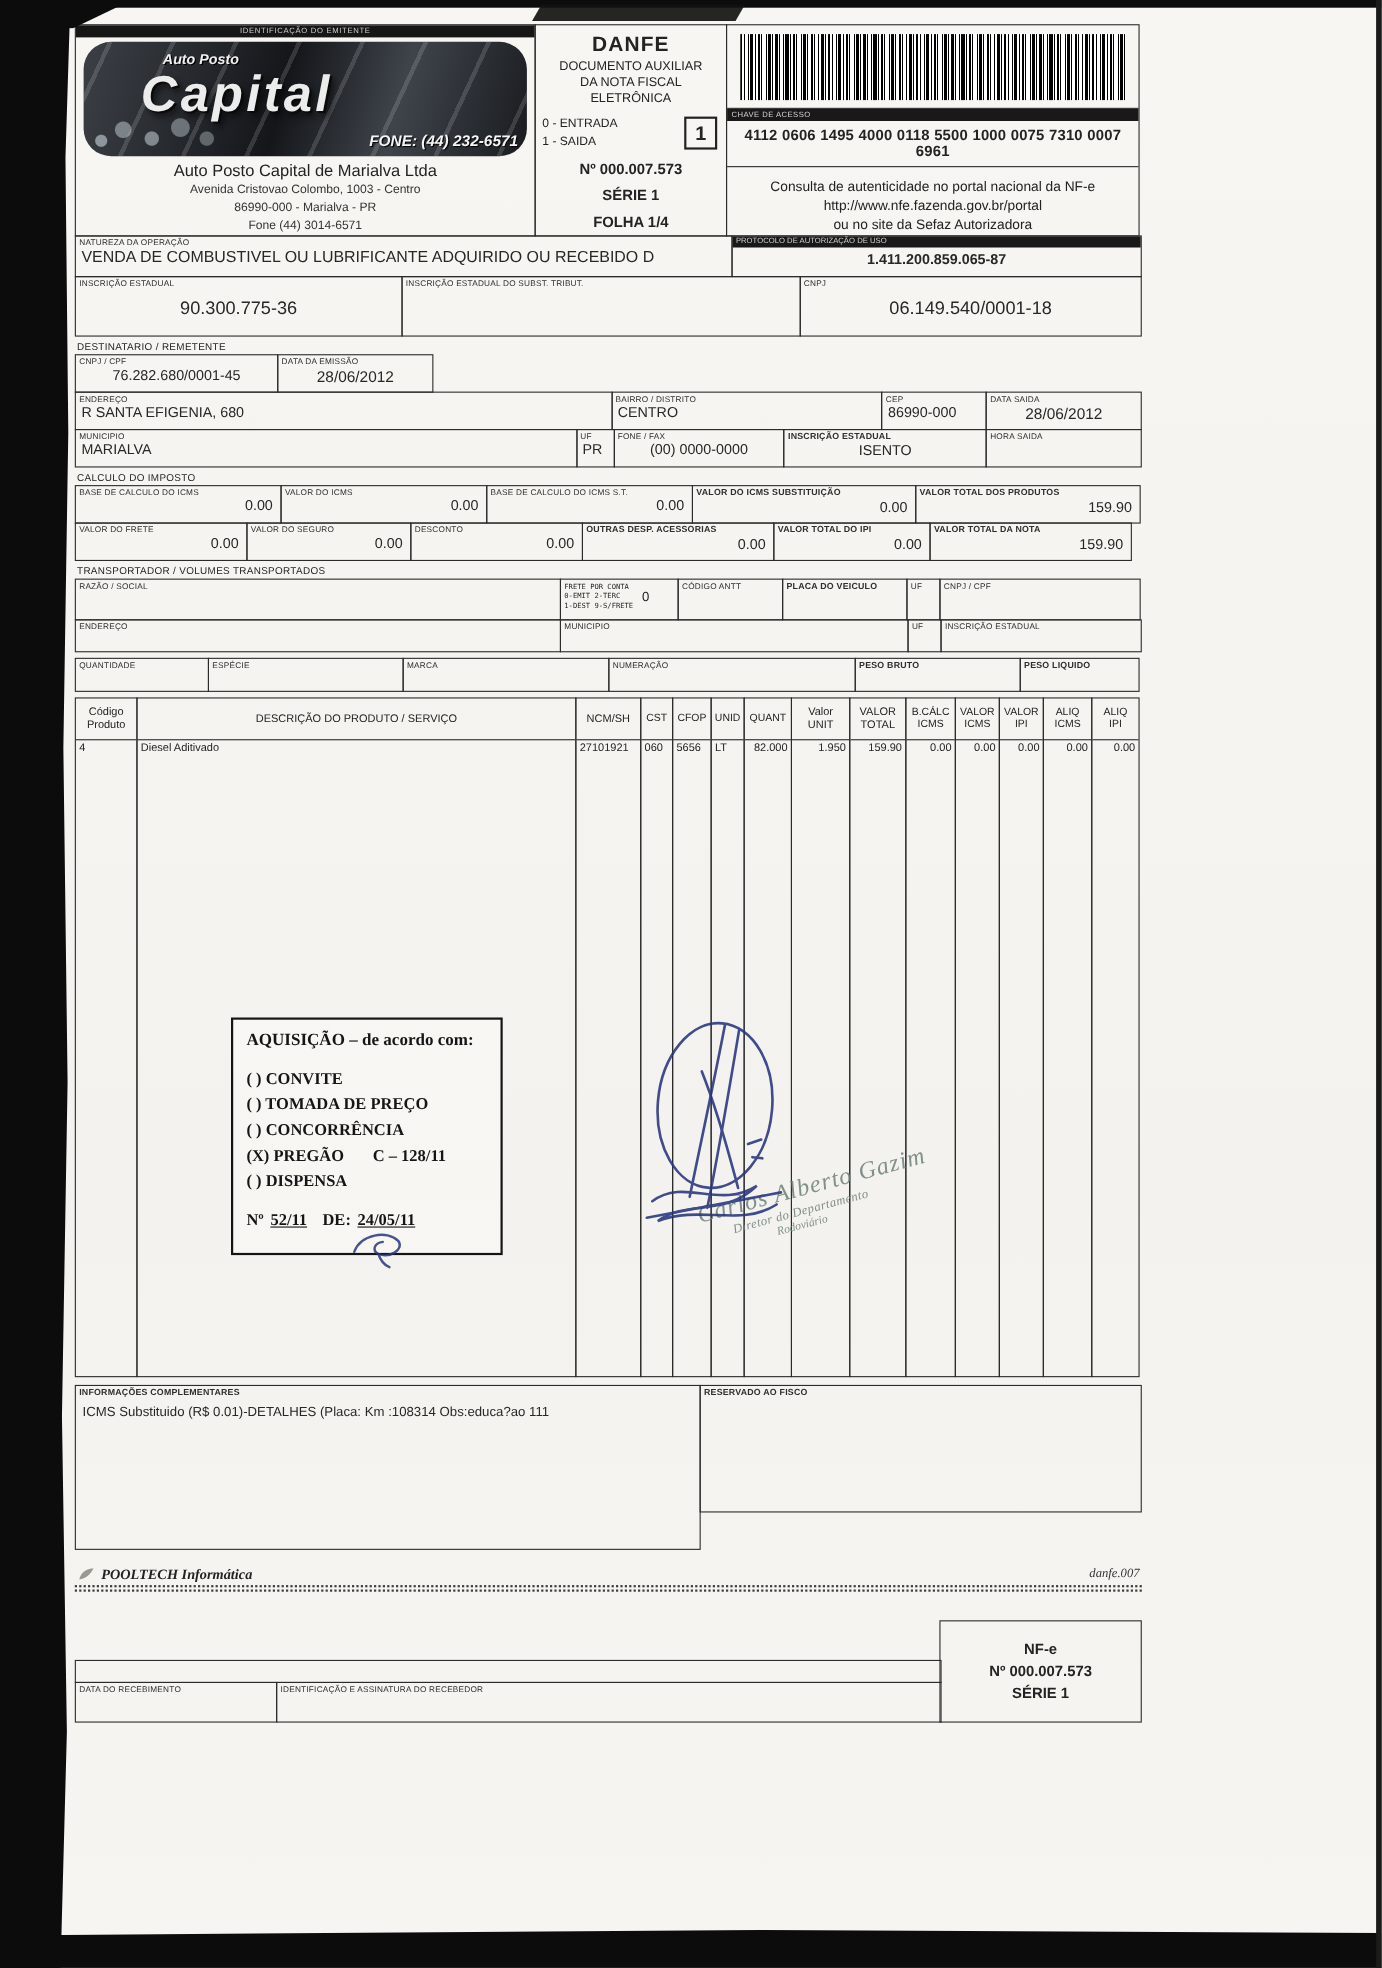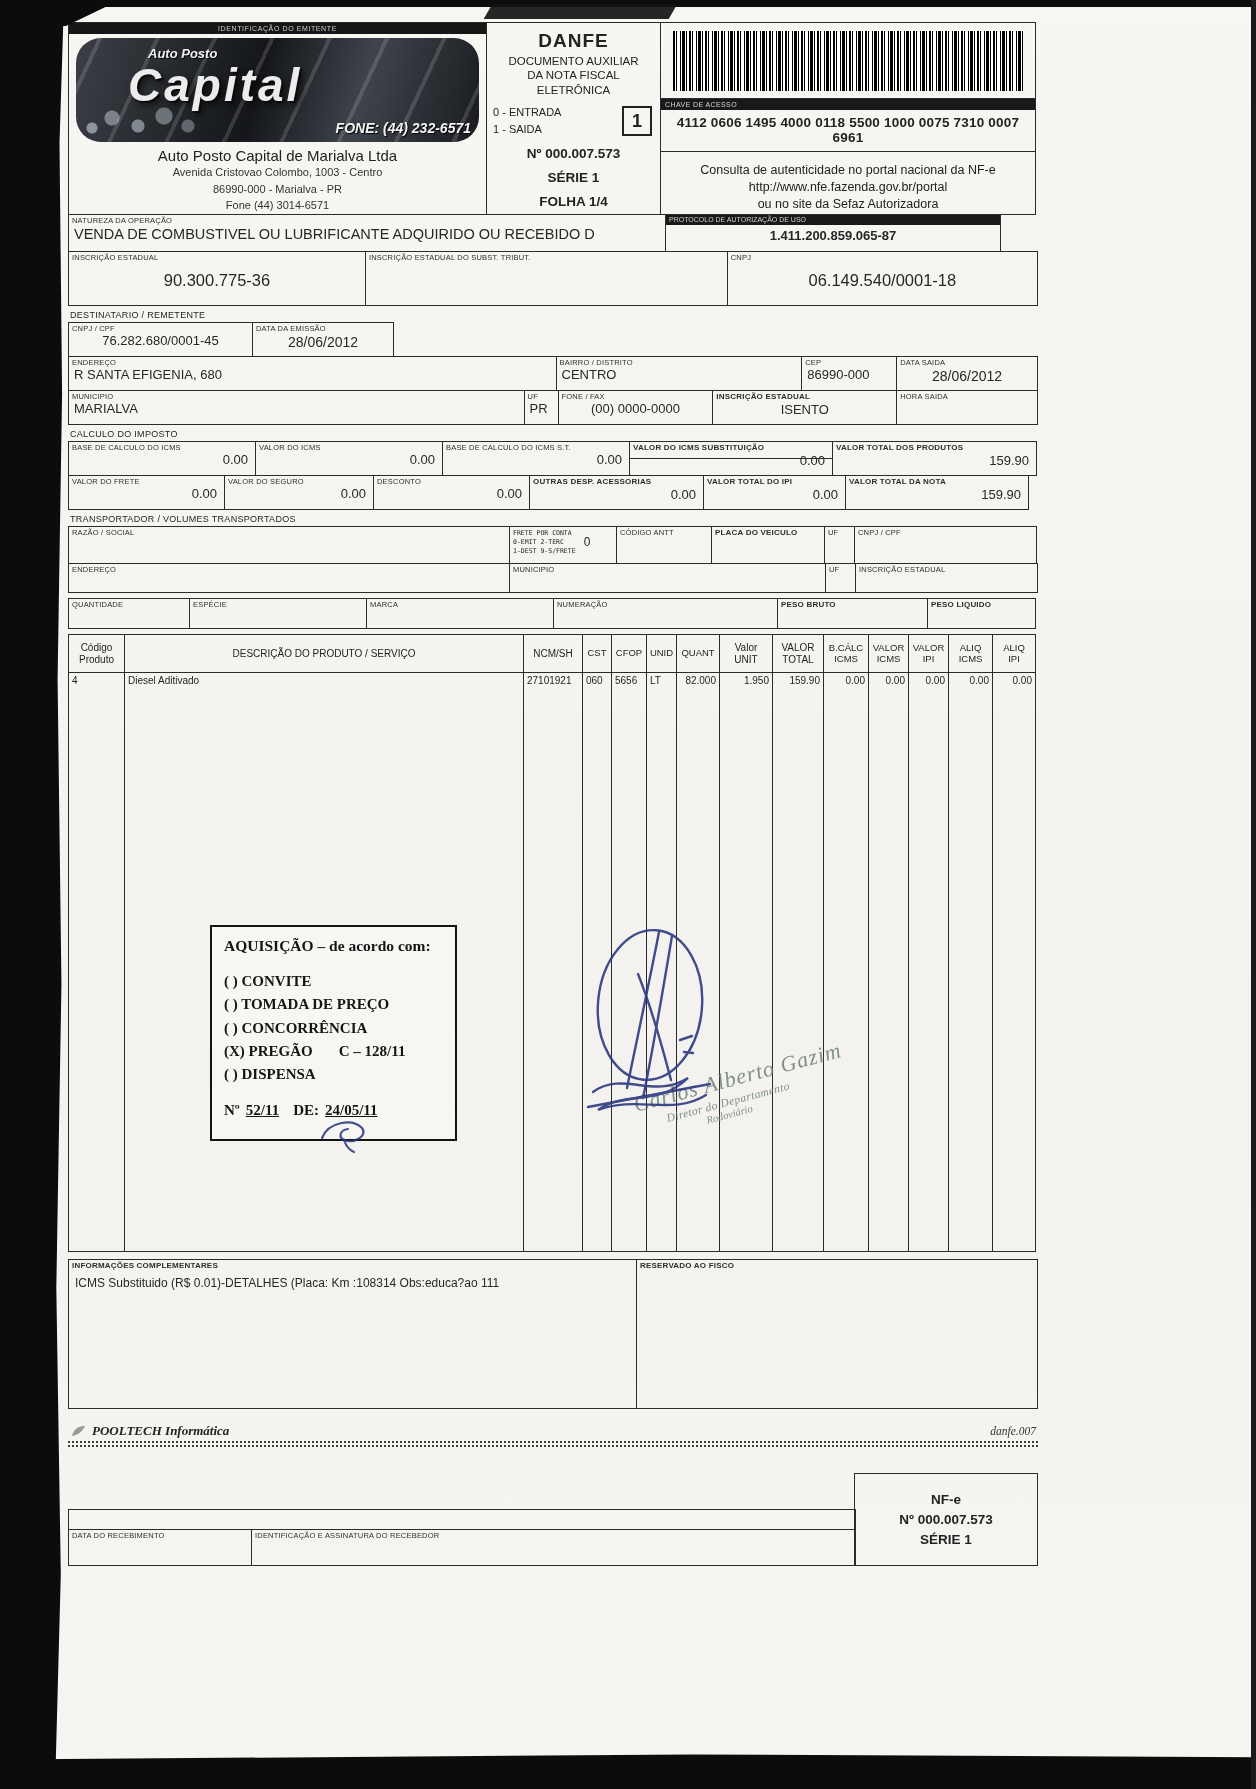--- a/index.html
+++ b/index.html
@@ -182,21 +182,21 @@
           <div>ou no site da Sefaz Autorizadora</div>
         </div>
       </div>
     </div>
 
     <div class="row stackgap">
       <div class="bx" style="width:598px;height:38px">
         <div class="lbl">NATUREZA DA OPERAÇÃO</div>
         <div class="val" style="font-size:14.5px">VENDA DE COMBUSTIVEL OU LUBRIFICANTE ADQUIRIDO OU RECEBIDO D</div>
       </div>
-      <div class="bx" style="width:336px;height:38px">
+      <div class="bx" style="width:373px;height:38px">
         <div class="band-lbl">PROTOCOLO DE AUTORIZAÇÃO DE USO</div>
         <div class="val center bold" style="padding-top:4px">1.411.200.859.065-87</div>
       </div>
     </div>
 
     <div class="row stackgap">
       <div class="bx" style="width:312px;height:55px">
         <div class="lbl">INSCRIÇÃO ESTADUAL</div>
         <div class="val center big">90.300.775-36</div>
       </div>
@@ -267,21 +267,21 @@
         <div class="val right">0.00</div>
       </div>
       <div class="bx" style="width:188px;height:35px">
         <div class="lbl">VALOR DO ICMS</div>
         <div class="val right">0.00</div>
       </div>
       <div class="bx" style="width:188px;height:35px">
         <div class="lbl">BASE DE CALCULO DO ICMS S.T.</div>
         <div class="val right">0.00</div>
       </div>
-      <div class="bx" style="width:204px;height:18px">
+      <div class="bx" style="width:204px;height:35px">
         <div class="lbl b">VALOR DO ICMS SUBSTITUIÇÃO</div>
         <div class="val right">0.00</div>
       </div>
       <div class="bx" style="width:205px;height:35px">
         <div class="lbl b">VALOR TOTAL DOS PRODUTOS</div>
         <div class="val right">159.90</div>
       </div>
     </div>
     <div class="row stackgap">
       <div class="bx" style="width:157px;height:35px">
@@ -530,21 +530,21 @@
         <path d="M 6,24 C 12,8 36,4 46,14 C 52,22 38,30 28,26 C 22,23 24,16 32,15"></path>
         <path d="M 28,26 C 30,32 33,36 38,38"></path>
       </g>
     </svg>
 
     <div class="row" style="margin-top:7px">
       <div class="bx" style="width:569px;height:150px">
         <div class="lbl b">INFORMAÇÕES COMPLEMENTARES</div>
         <div class="info-text">ICMS Substituido (R$ 0.01)-DETALHES (Placa: Km :108314 Obs:educa?ao 111</div>
       </div>
-      <div class="bx" style="width:402px;height:150px">
+      <div class="bx" style="width:402px;height:116px">
         <div class="lbl b">RESERVADO AO FISCO</div>
       </div>
     </div>
 
     <div class="vendor-row">
       <svg width="16" height="14" viewBox="0 0 16 14">
           <path d="M2 12 C4 4 10 2 15 2 C12 8 8 11 2 12 Z" fill="#9a9a90"></path>
         </svg>
       <span class="vendor">POOLTECH Informática</span>
       <span class="docref">danfe.007</span>

